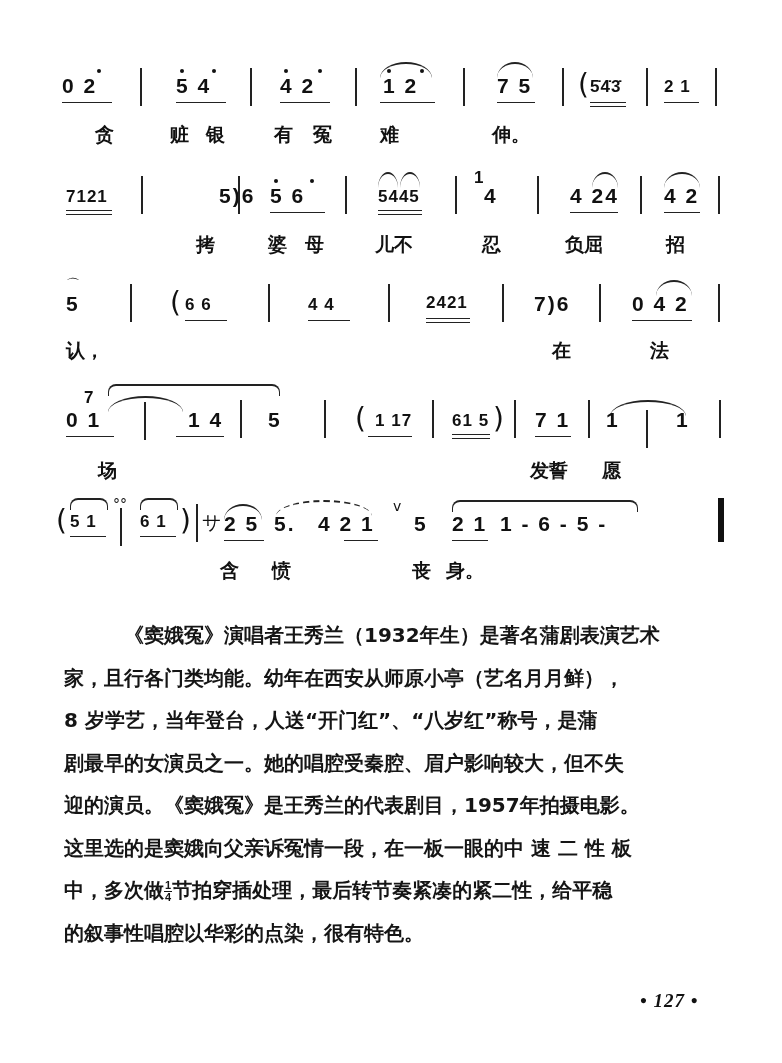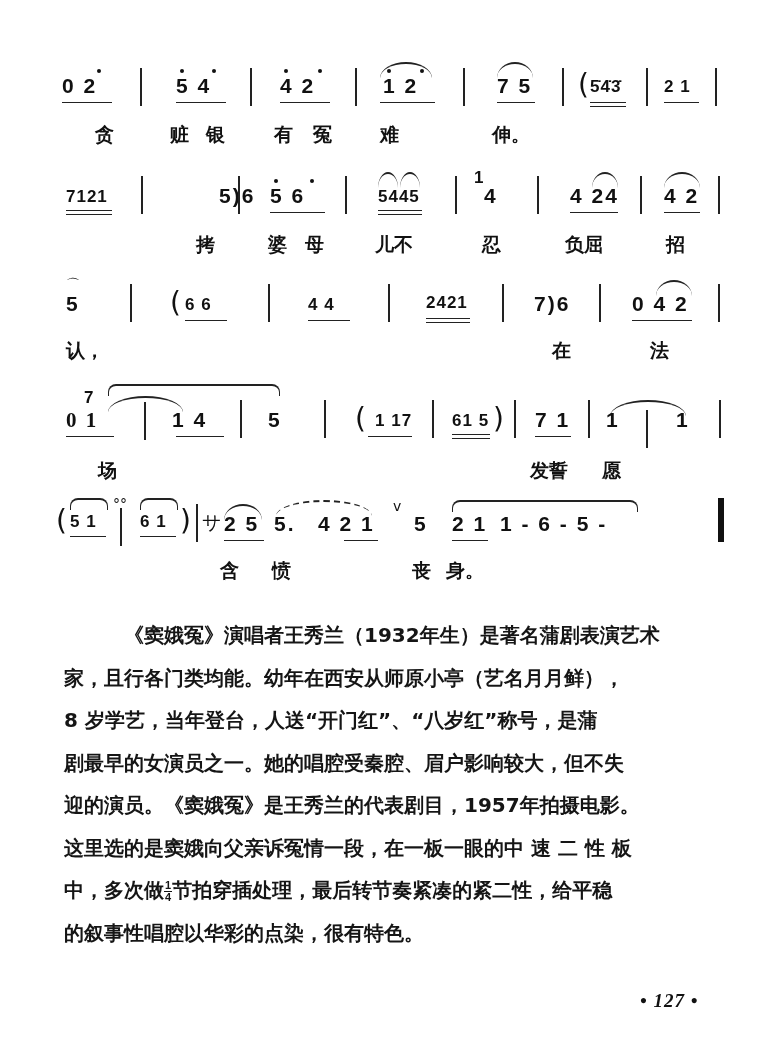--- a/index.html
+++ b/index.html
@@ -164,24 +164,24 @@
 
     <span class="lyric" style="left:66px;top:60px;">认，</span>
     <span class="lyric" style="left:552px;top:60px;">在</span>
     <span class="lyric" style="left:650px;top:60px;">法</span>
   </div>
 
   <div class="line" style="top:380px;">
     <div class="bracket-slur" style="left:108px;top:4px;width:170px;"></div>
     <div class="slur" style="left:108px;top:16px;width:75px;"></div>
     <span class="note small" style="left:84px;top:8px;">7</span>
-    <span class="note" style="left:66px;top:28px;font-family:Liberation Serif, serif;">0  1</span>
+    <span class="note" style="left:66px;top:28px;">0  1</span>
     <div class="uline" style="left:66px;top:56px;width:48px;"></div>
     <div class="bar" style="left:144px;top:22px;"></div>
-    <span class="note" style="left:172px;top:28px;">1  4</span>
+    <span class="note" style="left:188px;top:28px;">1  4</span>
     <div class="uline" style="left:176px;top:56px;width:48px;"></div>
     <div class="bar" style="left:240px;top:20px;"></div>
     <span class="note" style="left:268px;top:28px;">5</span>
     <div class="bar" style="left:324px;top:20px;"></div>
     <span class="paren" style="left:355px;top:22px;">(</span>
     <span class="note small" style="left:368px;top:31px;margin-left:7px;">1  17</span>
     <div class="uline" style="left:368px;top:56px;width:44px;"></div>
     <div class="bar" style="left:432px;top:20px;"></div>
     <span class="note small" style="left:452px;top:31px;">61  5</span>
     <span class="paren" style="left:493px;top:22px;">)</span>

